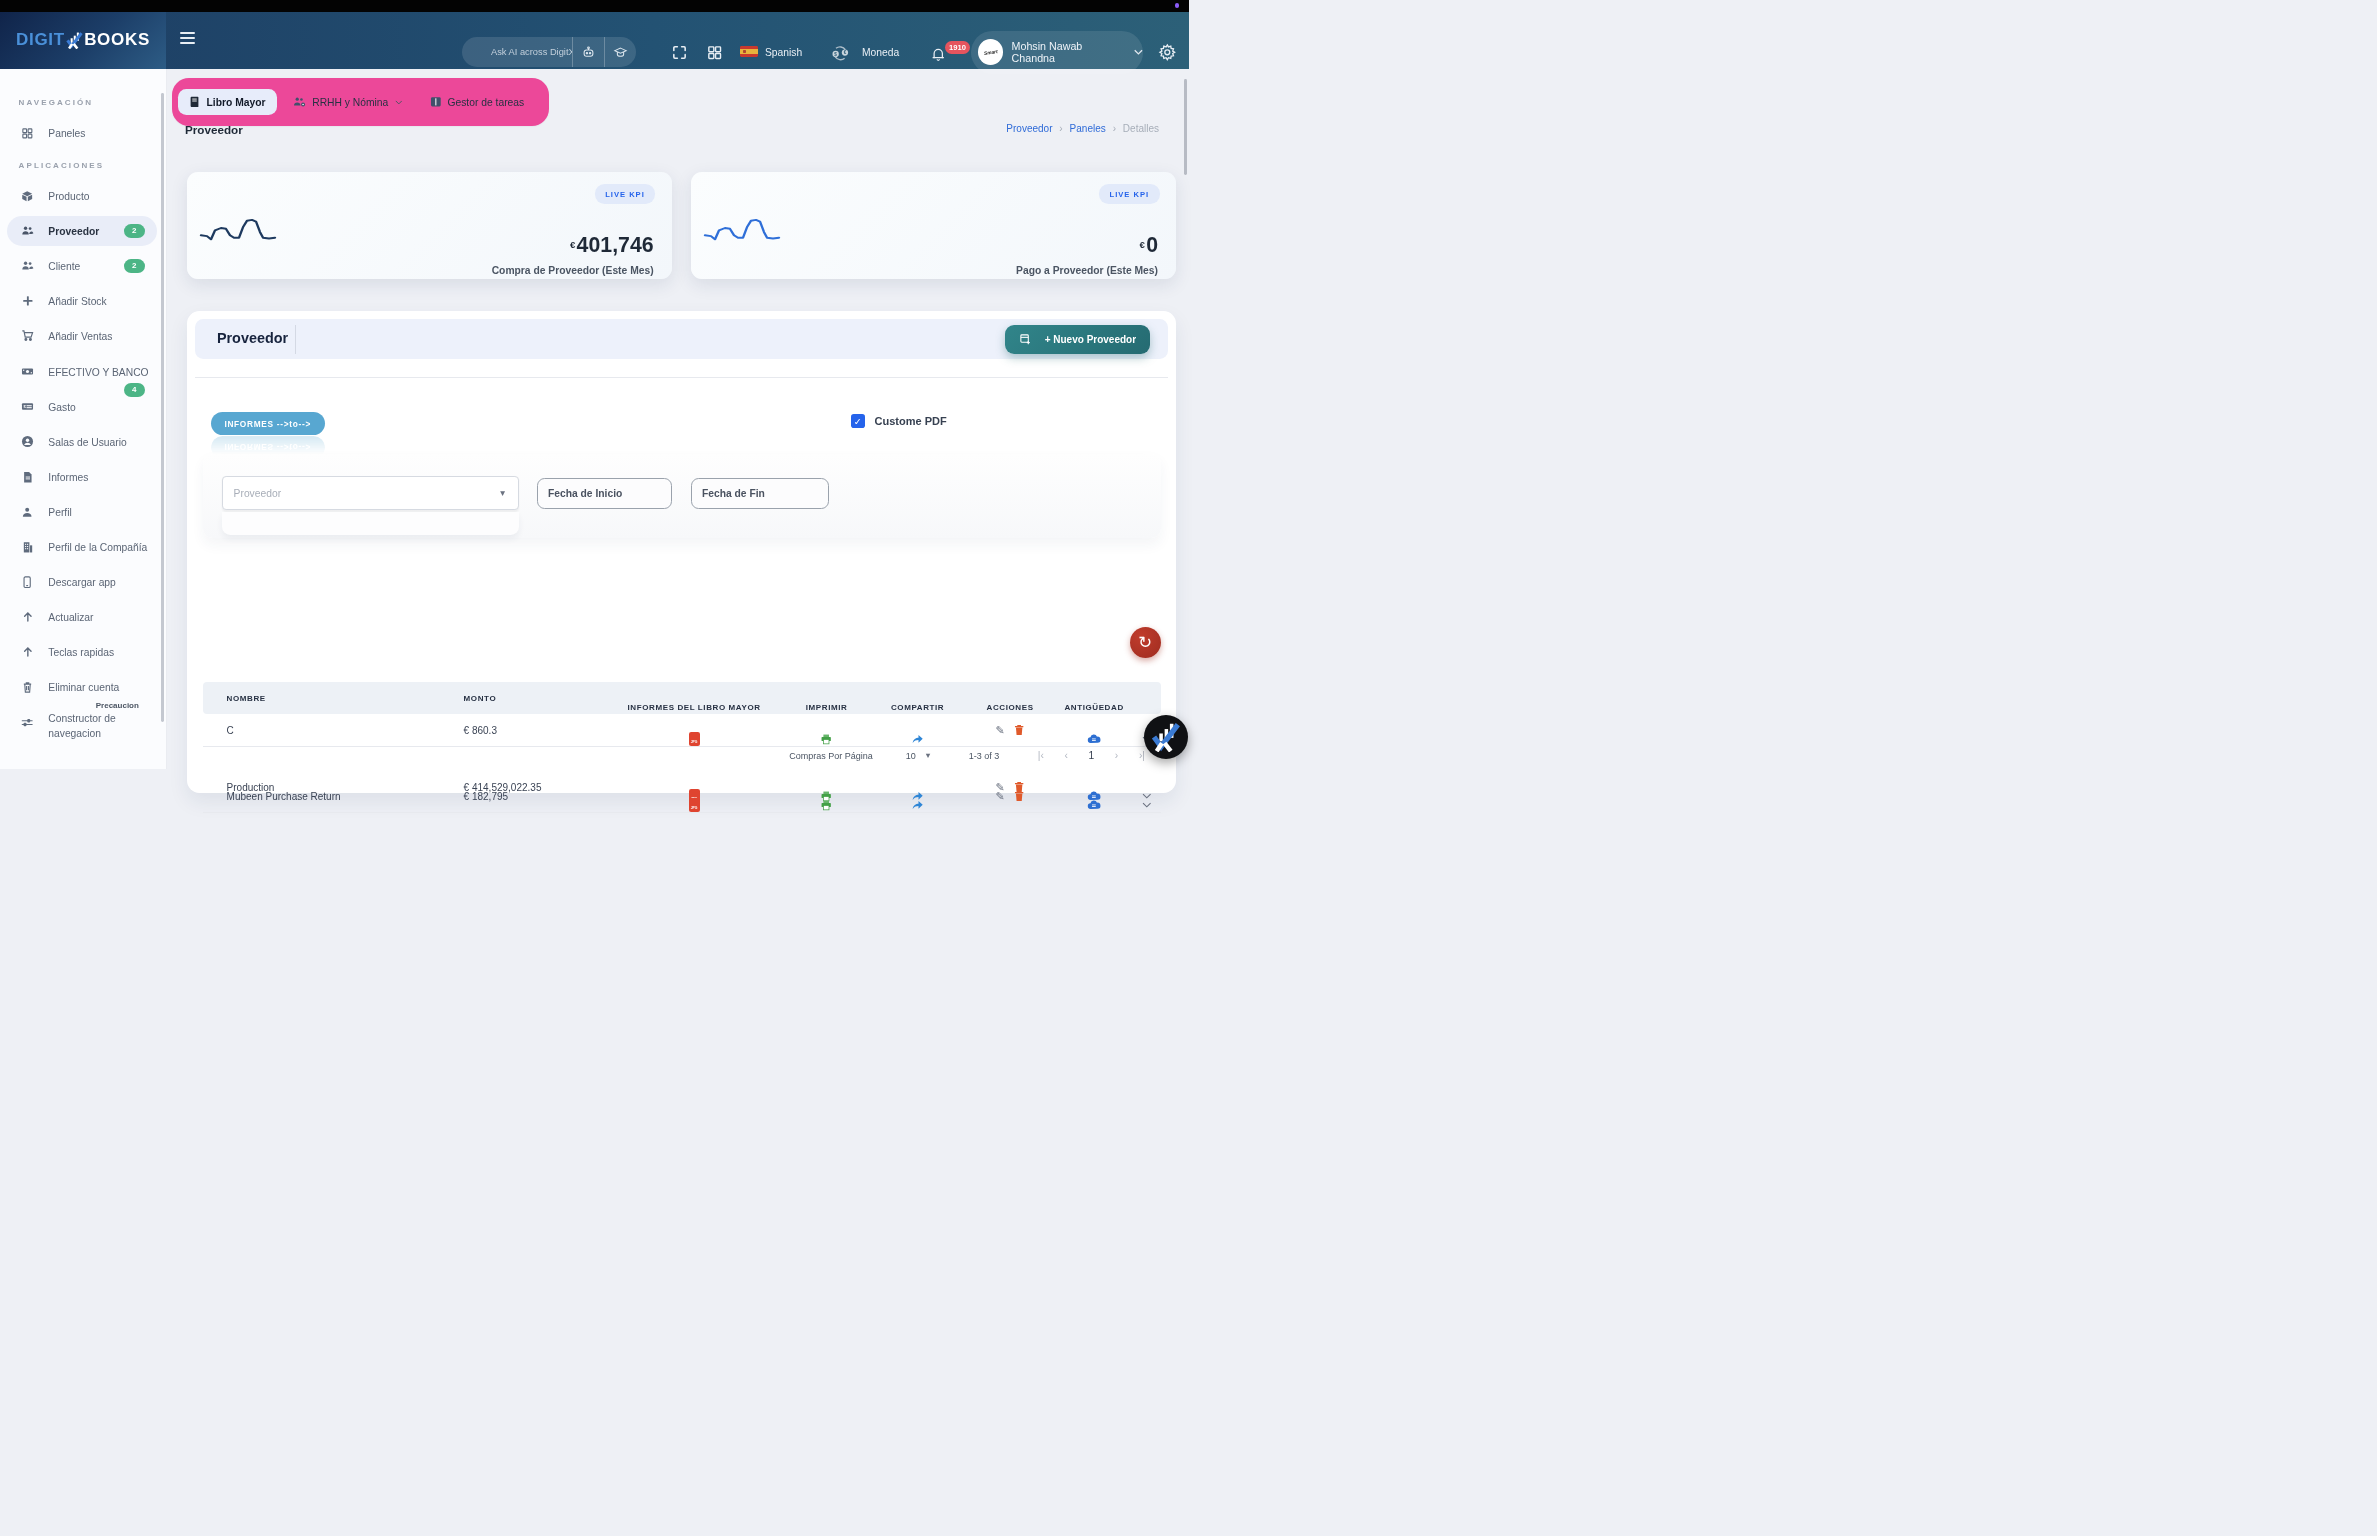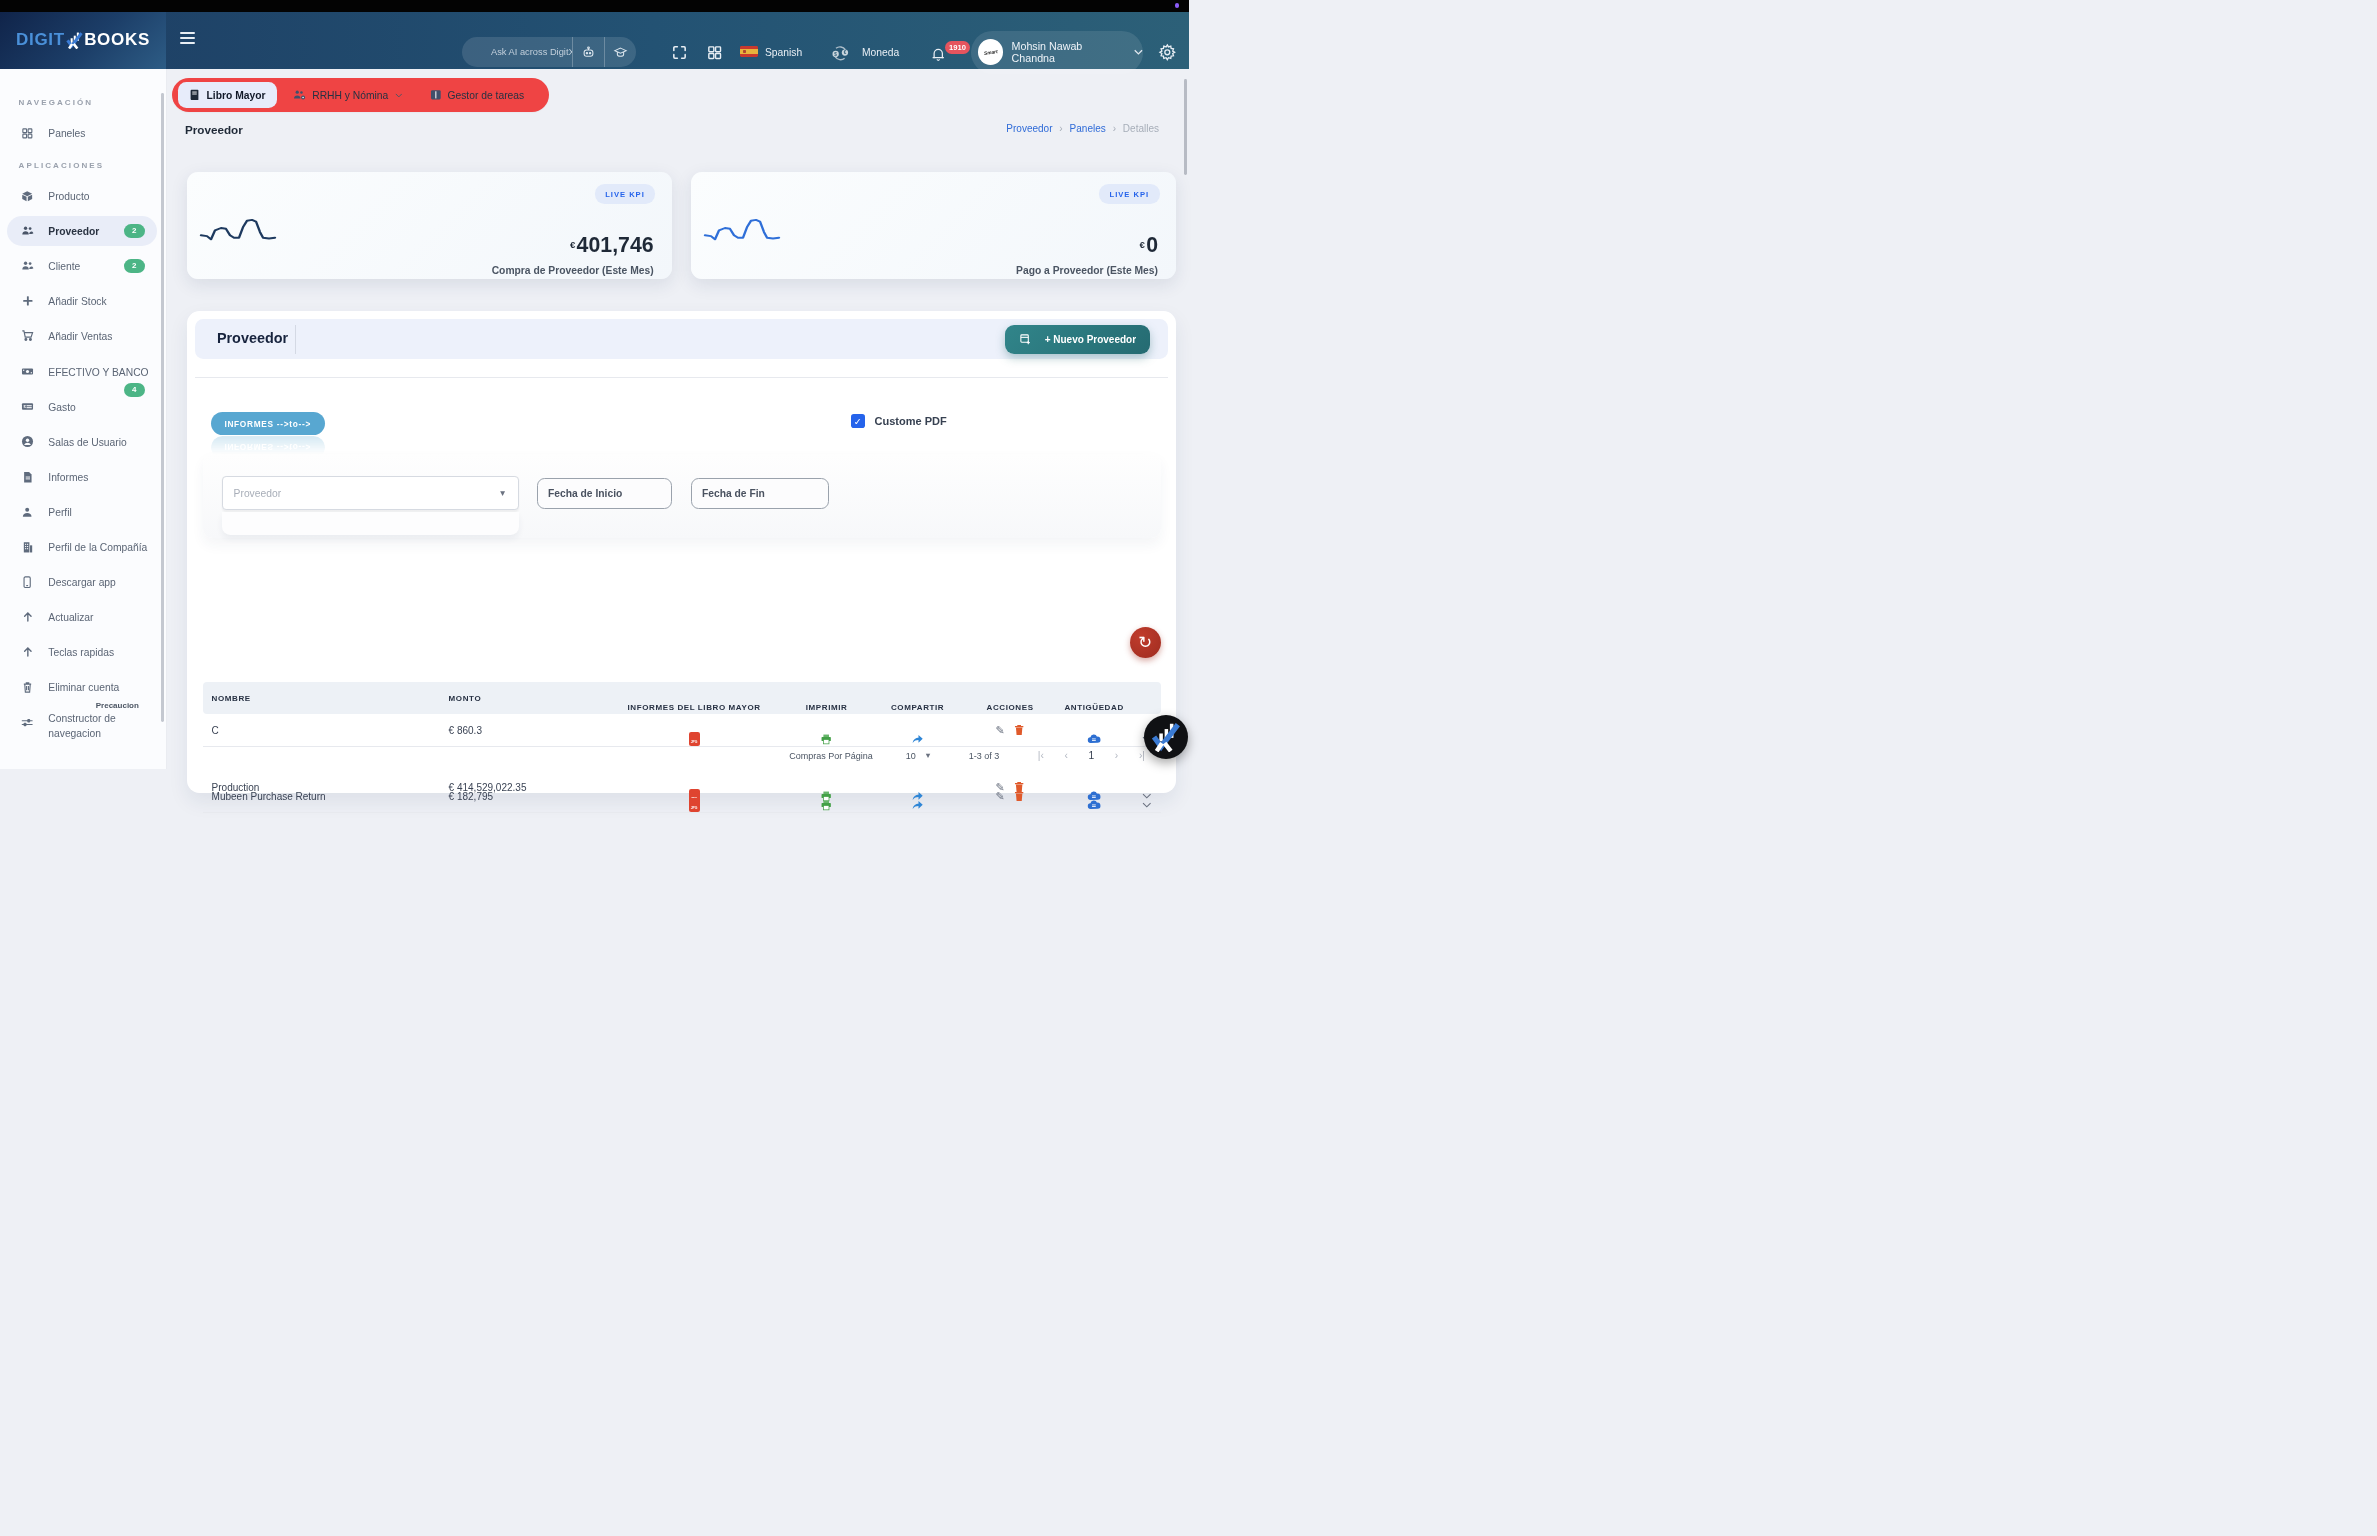--- a/index.html
+++ b/index.html
@@ -60,21 +60,21 @@
     background:#4cb586; border-radius:7.6px; color:#fff; font-size:8px; font-weight:bold;
     display:flex; align-items:center; justify-content:center; }
   .s-badge.below { top:auto; bottom:-9.6px; transform:none; }
   .s-sub { position:absolute; right:18px; bottom:-8.3px; font-size:8px; font-weight:bold; color:#4b5563; }
   .s-lbl.wrap { white-space:normal; line-height:1.45; width:109px; }
 
   
   .content { position:absolute; left:166px; top:69px; width:1022px; height:700px; }
   .main-scroll { position:absolute; right:1.4px; top:9.6px; width:2.8px; height:96px; background:#b7bbc4; border-radius:1.4px; }
 
-  .tabbar { position:absolute; left:5.5px; top:9px; height:34px; background:#ef4444; border-radius:17px;
+  .tabbar { position:absolute; left:5.5px; top:9px; height:48px; background:#ec4899; border-radius:17px;
     display:flex; align-items:center; padding:0 13.8px 0 6.9px; gap:5.5px; box-shadow:0 0.7px 1.4px rgba(20,30,60,.04); }
   .tab { display:flex; align-items:center; gap:6.2px; padding:0 11px; height:26px; border-radius:8.3px;
     font-size:10.3px; color:#273142; cursor:pointer; }
   .tab.active { background:#e7ecfa; font-weight:bold; color:#111827; }
 
   .page-title { position:absolute; left:19px; top:54px; font-size:11.7px; font-weight:bold; color:#1f2937; }
   .breadcrumb { position:absolute; right:29px; top:54px; display:flex; gap:6.9px; font-size:10px; align-items:center; }
   .bc-link { color:#2f6bd8; cursor:pointer; }
   .bc-sep { color:#a7aeb9; }
   .bc-cur { color:#a7aeb9; }
@@ -126,21 +126,21 @@
     color:#4a5260; cursor:text; }
 
   .refresh-btn { position:absolute; right:15px; top:316px; width:31px; height:31px; border-radius:50%;
     background:radial-gradient(circle at 35% 30%,#c03c2c,#9f2c20); color:#fff; font-size:16.5px;
     display:flex; align-items:center; justify-content:center; cursor:pointer; box-shadow:0 2.8px 6.9px rgba(160,45,30,.4); }
 
   
   .t-grid { display:grid; grid-template-columns:237px 165px 179px 86px 96px 89px 79px 26px; align-items:center; }
   .t-head { position:absolute; left:16px; top:371px; width:958px; height:32px; background:#edf1f6; border-radius:4.1px; }
   .t-head .hc { font-size:8px; font-weight:bold; color:#273143; letter-spacing:0.6px; }
-  .hc, .cell { padding-left:9px; }
+  .hc, .cell { padding-left:24px; }
   .center { text-align:center; padding-left:0; display:flex; justify-content:center;margin-top:18px; }
   .t-row { position:absolute; left:16px; width:958px; height:33px; border-bottom:0.7px solid #e7e9ee; }
   .cell { font-size:10px; color:#3a4354; }
   .icon-btn { cursor:pointer; display:flex; align-items:center; justify-content:center; }
   .jpg-ic { width:11px; height:13.8px; background:#df4430; border-radius:2.1px; color:#fff; font-size:3.4px;
     font-weight:bold; display:flex; align-items:flex-end; justify-content:center; padding-bottom:2.1px; }
   .acc-pair { display:flex; gap:9.6px; justify-content:center; }
   .pencil { color:#6b7280; font-size:11px; }
 
   

